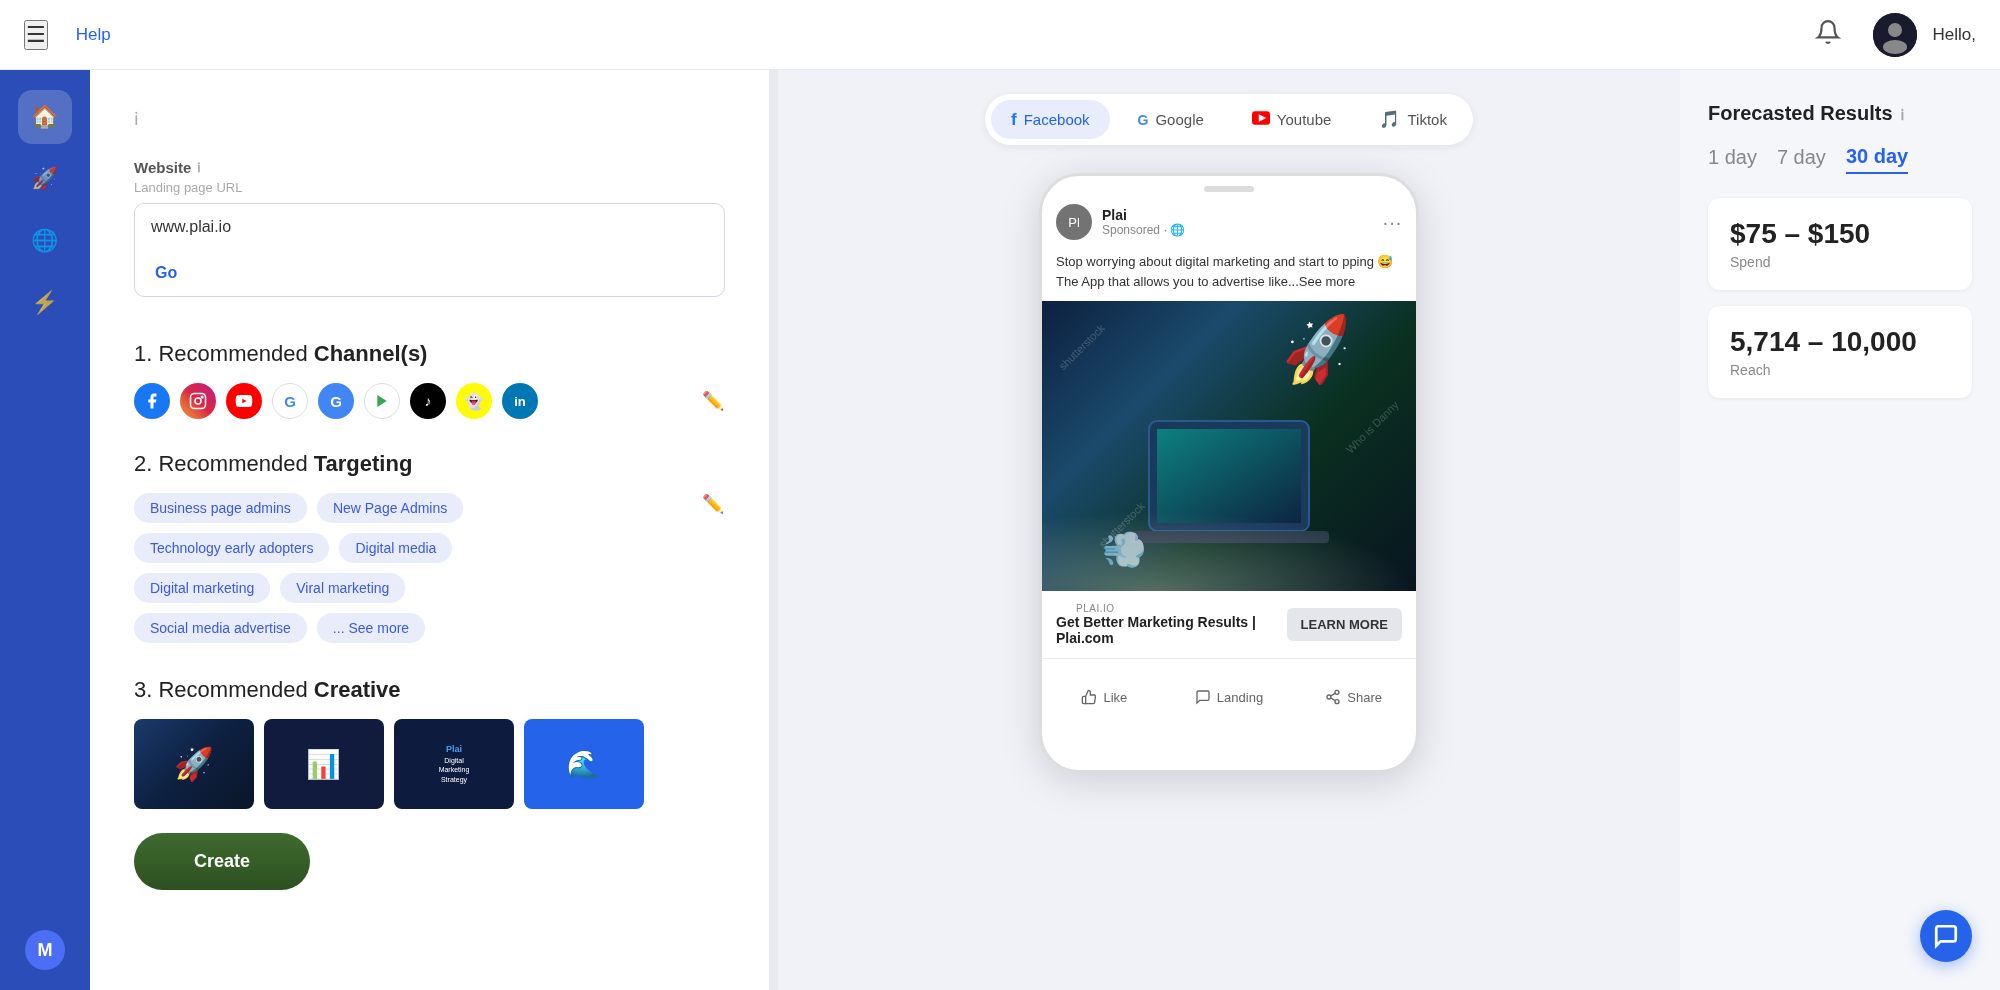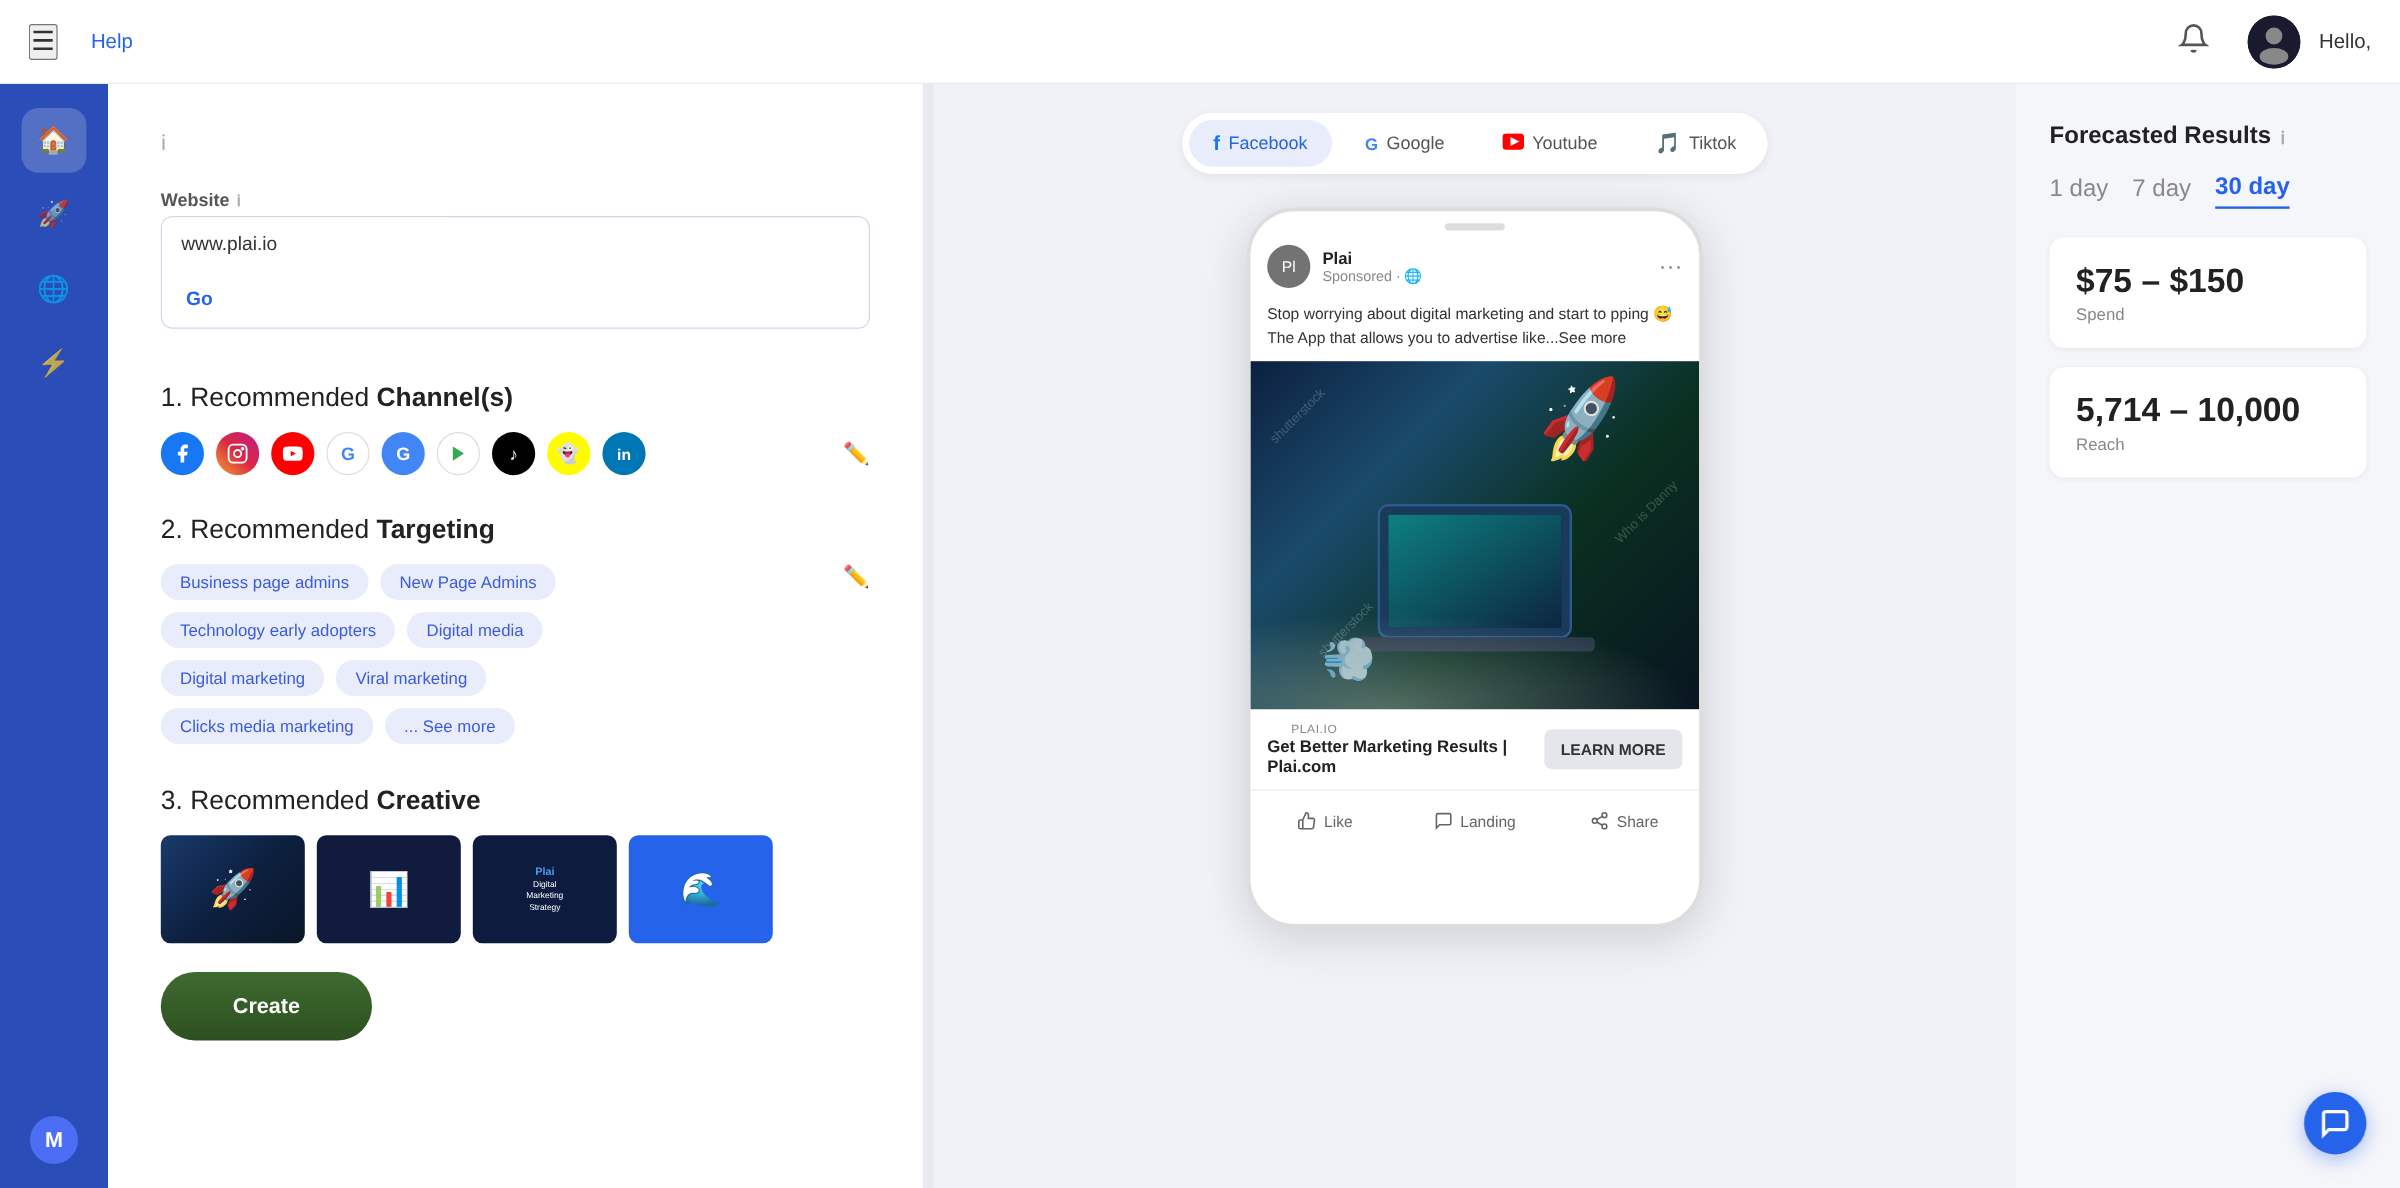--- a/index.html
+++ b/index.html
@@ -348,21 +348,21 @@
       font-size: 13px;
       font-weight: 600;
       color: #333;
       cursor: pointer;
       white-space: nowrap;
     }
 
     .fb-post-actions {
       border-top: 1px solid #e8eaf0;
       display: flex;
-      padding: 13px 0;
+      padding: 26px 0;
     }
     .fb-action {
       flex: 1;
       display: flex;
       align-items: center;
       justify-content: center;
       gap: 6px;
       font-size: 13px;
       color: #666;
       cursor: pointer;
@@ -486,20 +486,21 @@
 
   <div class="left-panel">
     <div class="panel-title">
       <span class="info-icon">ℹ</span>
     </div>
 
     <div class="section-label">
       <span>Website</span>
       <span style="color:#aaa;font-size:13px;">ℹ</span>
     </div>
+    <div class="section-sublabel">Landing page URL</div>
     <div class="url-input-row">
       <input class="url-input" type="text" value="www.plai.io" style="">
       <button class="url-go-btn">Go</button>
     </div>
 
     <div class="section-title">
       <span>1. Recommended </span><strong>Channel(s)</strong>
     </div>
     <div class="channels-row">
       <div class="channel-icon facebook">
@@ -544,21 +545,21 @@
         </div>
         <div class="tags-row">
           <button class="tag">Technology early adopters</button>
           <button class="tag">Digital media</button>
         </div>
         <div class="tags-row">
           <button class="tag">Digital marketing</button>
           <button class="tag">Viral marketing</button>
         </div>
         <div class="tags-row">
-          <button class="tag">Clicks media marketing</button>
+          <button class="tag">Social media advertise</button>
           <button class="tag see-more">... See more</button>
         </div>
       </div>
       <button class="edit-icon-btn" style="margin-left:16px;margin-top:0;">✏️</button>
     </div>
 
     <div class="creative-section">
       <div class="section-title">
         <span>3. Recommended </span><strong>Creative</strong>
       </div>

